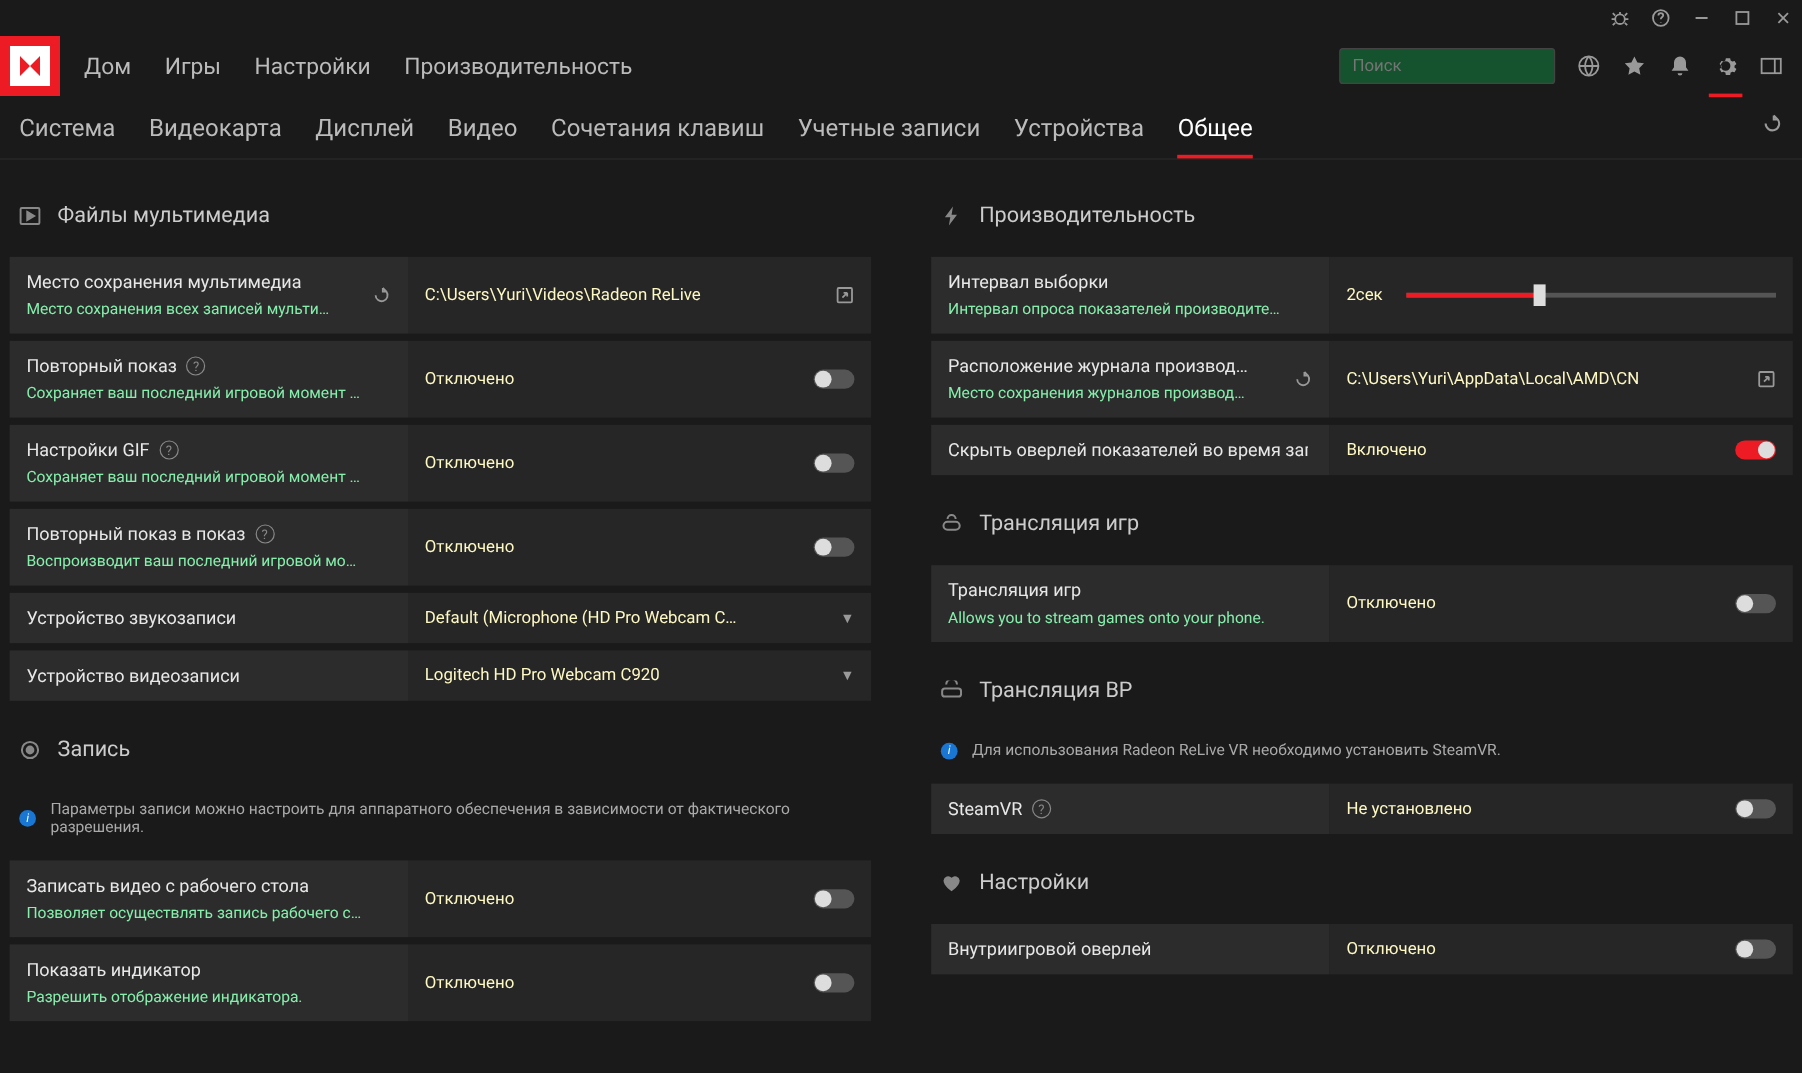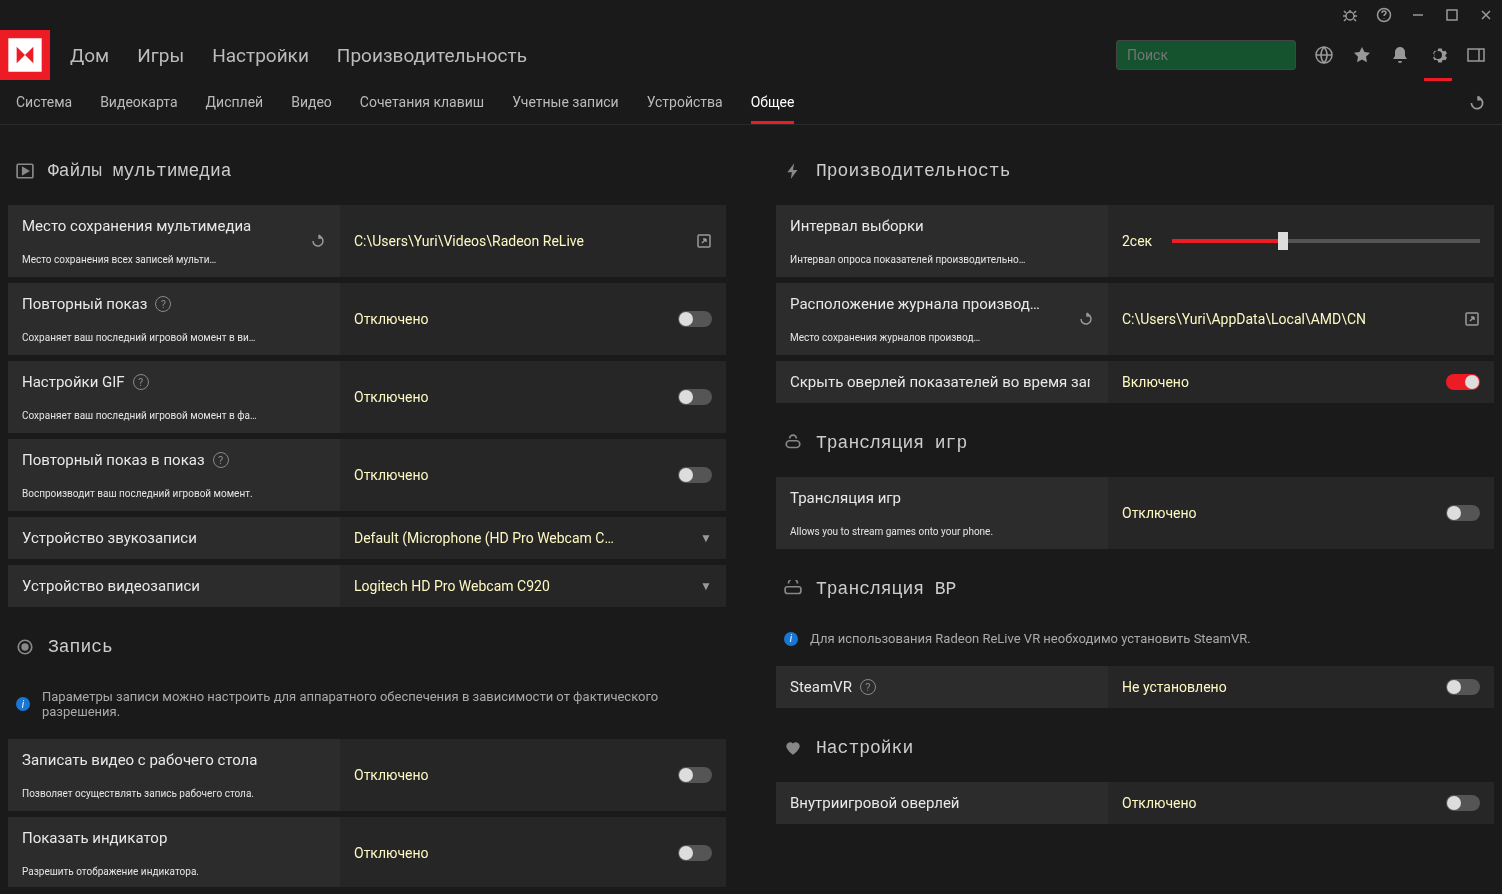--- a/index.html
+++ b/index.html
@@ -10,34 +10,34 @@
 .logo { width: 50px; height: 50px; background: #ed1c24; display: flex; align-items: center; justify-content: center; color: #fff; font-weight: bold; }
 .nav { display: flex; gap: 28px; margin-left: 20px; }
 .nav-item { color: #bbb; font-size: 19px; cursor: pointer; }
 .header-right { margin-left: auto; display: flex; align-items: center; gap: 18px; padding-right: 16px; }
 .search-box { background: #14532d; border: 1px solid #444; border-radius: 3px; display: flex; align-items: center; padding: 6px 10px; width: 180px; }
 .search-box input { background: transparent; border: none; color: #ccc; outline: none; flex: 1; font-size: 14px; }
 .header-icon { width: 20px; height: 20px; color: #999; cursor: pointer; display: flex; align-items: center; justify-content: center; }
 .header-icon.active { position: relative; }
 .header-icon.active::after { content: ''; position: absolute; bottom: -16px; left: -4px; right: -4px; height: 3px; background: #ed1c24; }
 .tabs { display: flex; gap: 28px; padding: 14px 16px 0 16px; border-bottom: 1px solid #2a2a2a; position: relative; }
-.tab { font-size: 14px; color: #bbb; cursor: pointer; padding-bottom: 14px; position: relative; }
+.tab { font-size: 20px; color: #bbb; cursor: pointer; padding-bottom: 14px; position: relative; }
 .tab.active { color: #fff; }
 .tab.active::after { content: ''; position: absolute; bottom: 0; left: 0; right: 0; height: 3px; background: #ed1c24; }
 .tabs .reset-icon { position: absolute; right: 16px; top: 14px; color: #999; cursor: pointer; }
 .content { display: flex; padding: 0 8px; gap: 50px; height: calc(100% - 132px); overflow: hidden; }
 .column { flex: 1; padding-top: 36px; }
 .section-header { display: flex; align-items: center; gap: 14px; margin-bottom: 24px; padding-left: 8px; }
 .section-header .icon { width: 18px; height: 18px; color: #888; display: flex; align-items: center; justify-content: center; }
-.section-title { font-size: 18px; color: #ccc; font-family: Liberation Mono, monospace; }
+.section-title { font-size: 18px; color: #ccc; }
 .setting-row { display: flex; margin-bottom: 6px; }
 .setting-left { background: #2c2c2c; flex: 0 0 332px; padding: 12px 14px; display: flex; align-items: center; justify-content: space-between; }
 .setting-right { background: #262626; flex: 1; padding: 12px 14px; display: flex; align-items: center; justify-content: space-between; }
 .setting-label { color: #e8e8e8; font-size: 15px; display: flex; align-items: center; gap: 8px; }
-.setting-desc { color: #e5e5e5; font-size: 10px; margin-top: 19px; white-space: nowrap; overflow: hidden; text-overflow: ellipsis; max-width: 280px; }
+.setting-desc { color: #86efac; font-size: 13px; margin-top: 7px; white-space: nowrap; overflow: hidden; text-overflow: ellipsis; max-width: 280px; }
 .setting-text-block { display: flex; flex-direction: column; overflow: hidden; }
 .setting-value { color: #fef9c3; font-size: 14px; }
 .toggle { width: 34px; height: 16px; background: #555; border-radius: 8px; position: relative; cursor: pointer; flex-shrink: 0; }
 .toggle::after { content: ''; position: absolute; width: 14px; height: 14px; background: #ddd; border-radius: 50%; top: 1px; left: 1px; }
 .toggle.on { background: #ed1c24; }
 .toggle.on::after { left: auto; right: 1px; }
 .help-icon { width: 16px; height: 16px; border: 1px solid #888; border-radius: 50%; display: inline-flex; align-items: center; justify-content: center; font-size: 11px; color: #888; }
 .reset-small { color: #999; cursor: pointer; }
 .chevron { color: #999; font-size: 12px; }
 .info-row { display: flex; align-items: center; gap: 12px; padding: 8px 8px 20px 8px; color: #aaa; font-size: 13px; }

